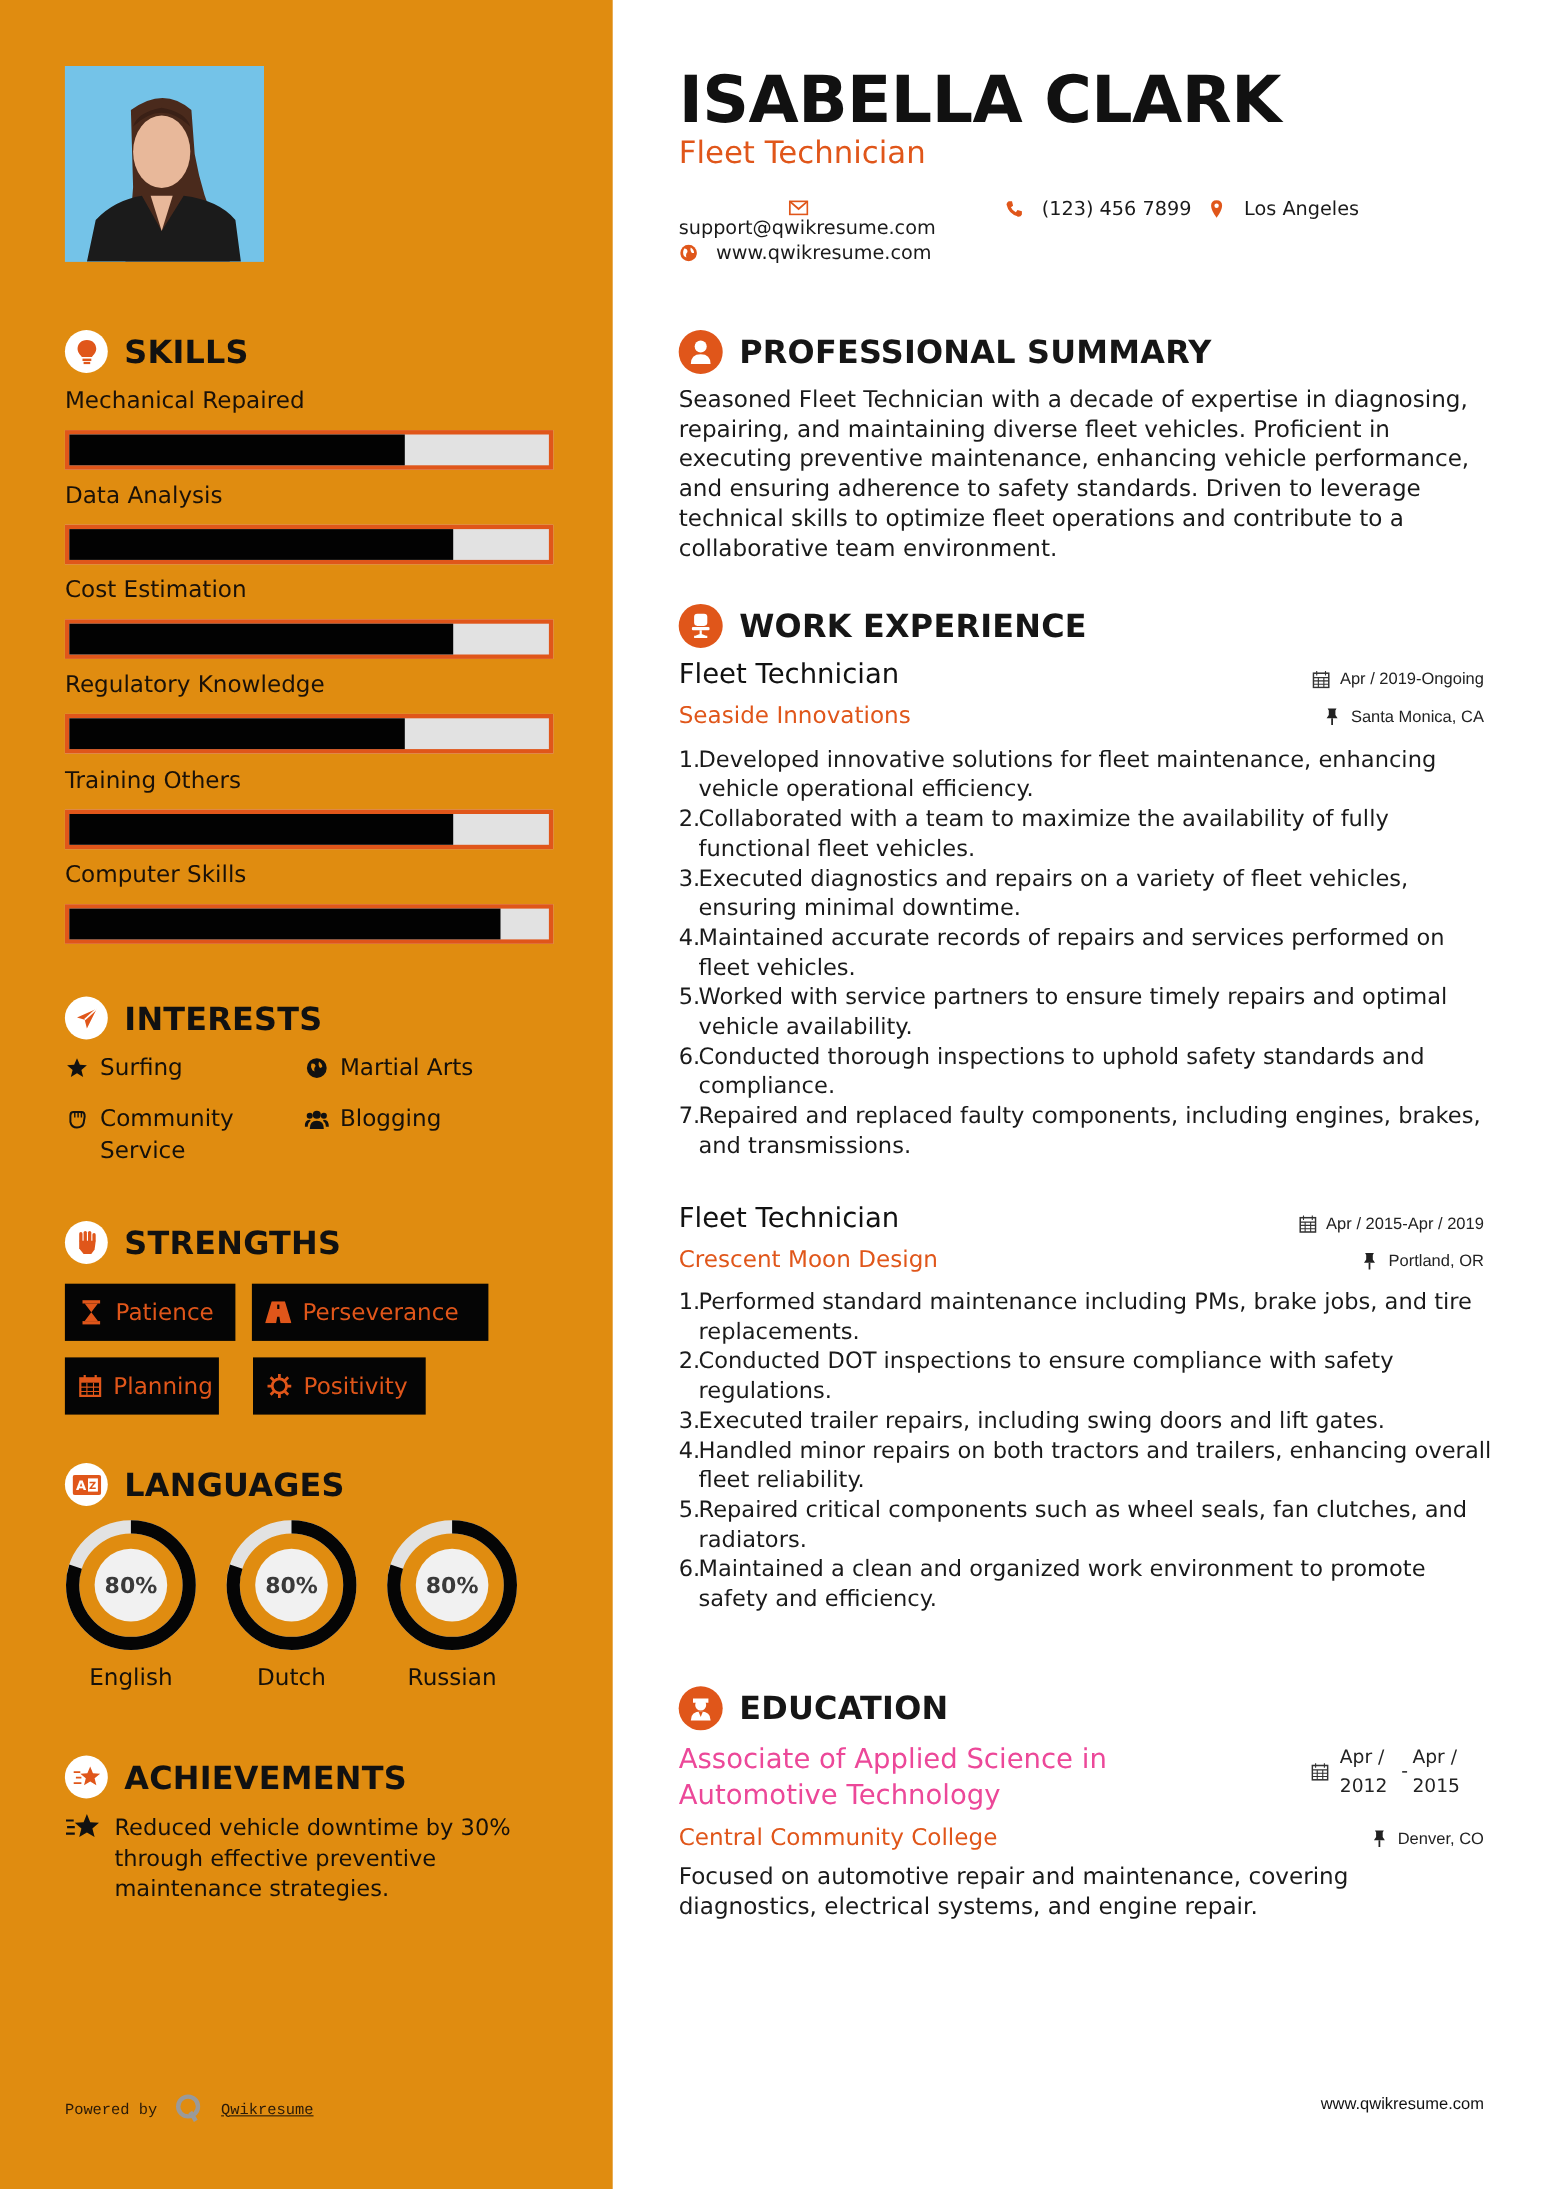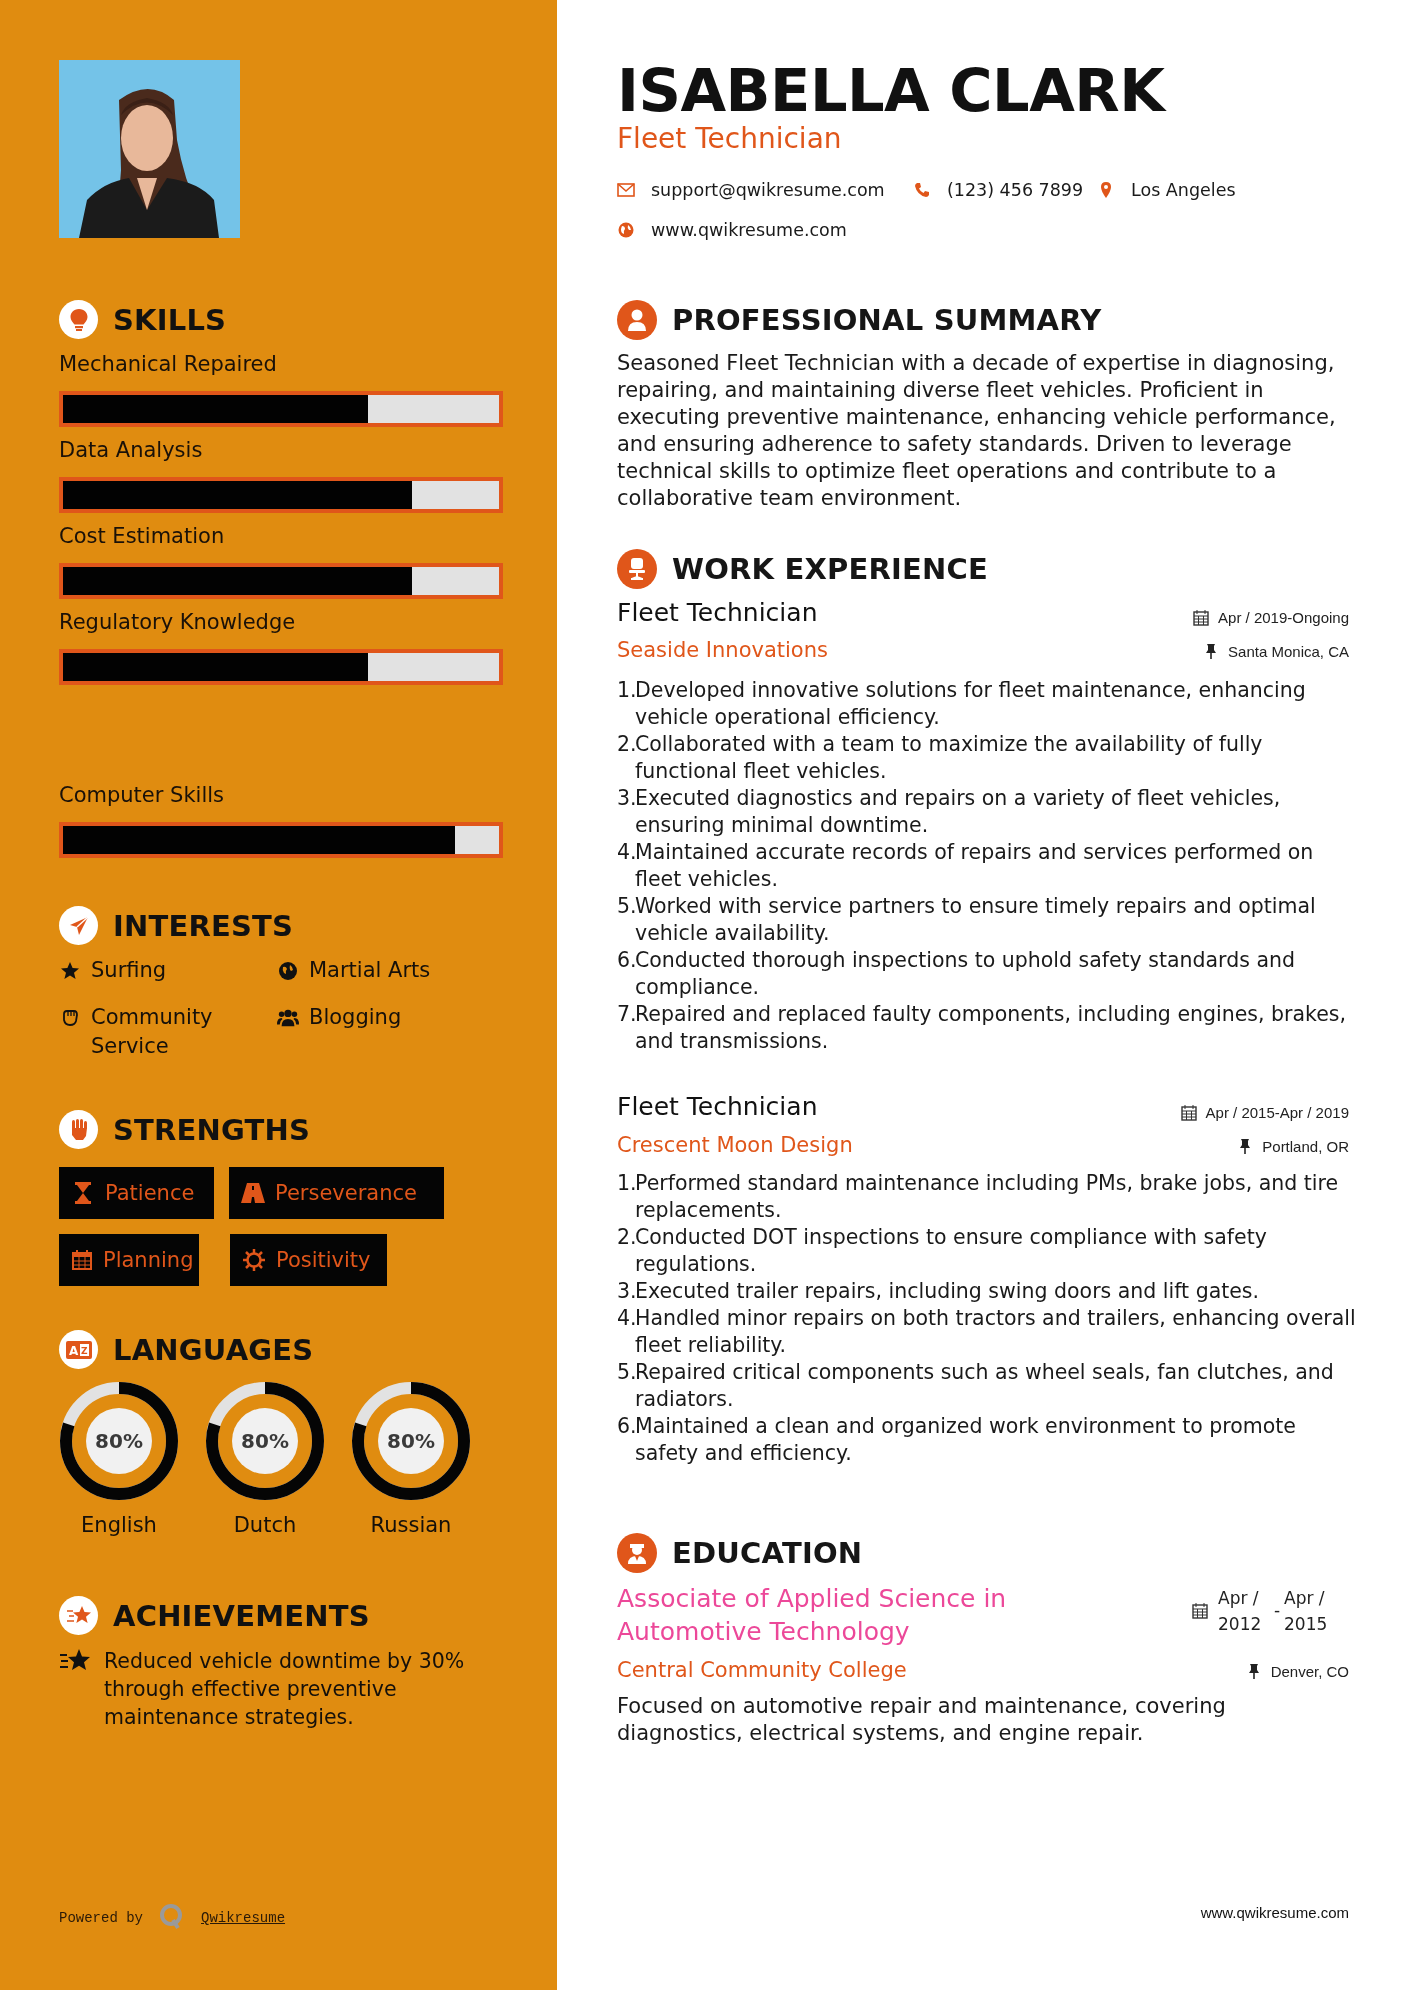--- a/index.html
+++ b/index.html
@@ -120,20 +120,26 @@
     <div class="skill-bar">
         <div class="skill-fill" style="width:80%;"></div>
       </div>
   </div>
   <div class="skill" style="top:610px;">
     <div class="skill-label">Regulatory Knowledge</div>
     <div class="skill-bar">
         <div class="skill-fill" style="width:70%;"></div>
       </div>
   </div>
+  <div class="skill" style="top:697px;">
+    <div class="skill-label">Training Others</div>
+    <div class="skill-bar">
+        <div class="skill-fill" style="width:80%;"></div>
+      </div>
+  </div>
   <div class="skill" style="top:783px;">
     <div class="skill-label">Computer Skills</div>
     <div class="skill-bar">
         <div class="skill-fill" style="width:90%;"></div>
       </div>
   </div>
 
   <div class="side-heading" style="top:906px;">
     <span class="h-icon">
       <svg width="22" height="22" viewBox="0 0 22 22">
@@ -308,21 +314,21 @@
           <circle cx="12" cy="13" r="9" fill="none" stroke="#9a9a9a" stroke-width="4"></circle>
           <path d="M14 18 L19 26" stroke="#9a9a9a" stroke-width="4"></path>
         </svg></span>
     <span class="link">Qwikresume</span>
   </div>
 </div>
 
 <div class="name">ISABELLA CLARK</div>
 <div class="role">Fleet Technician</div>
 
-<div class="contact" style="left:617px; top:180px;">
+<div class="contact" style="left:617px; top:180px;flex-direction:column;">
   <span class="c-icon">
       <svg width="18" height="14" viewBox="0 0 18 14">
         <rect x="1" y="1" width="16" height="12" fill="none" stroke="#e0561a" stroke-width="1.6"></rect>
         <path d="M1 1 L9 8 L17 1" fill="none" stroke="#e0561a" stroke-width="1.6"></path>
       </svg>
     </span>
   <span>support@qwikresume.com</span>
 </div>
 <div class="contact" style="left:913px; top:180px;">
   <span class="c-icon">

